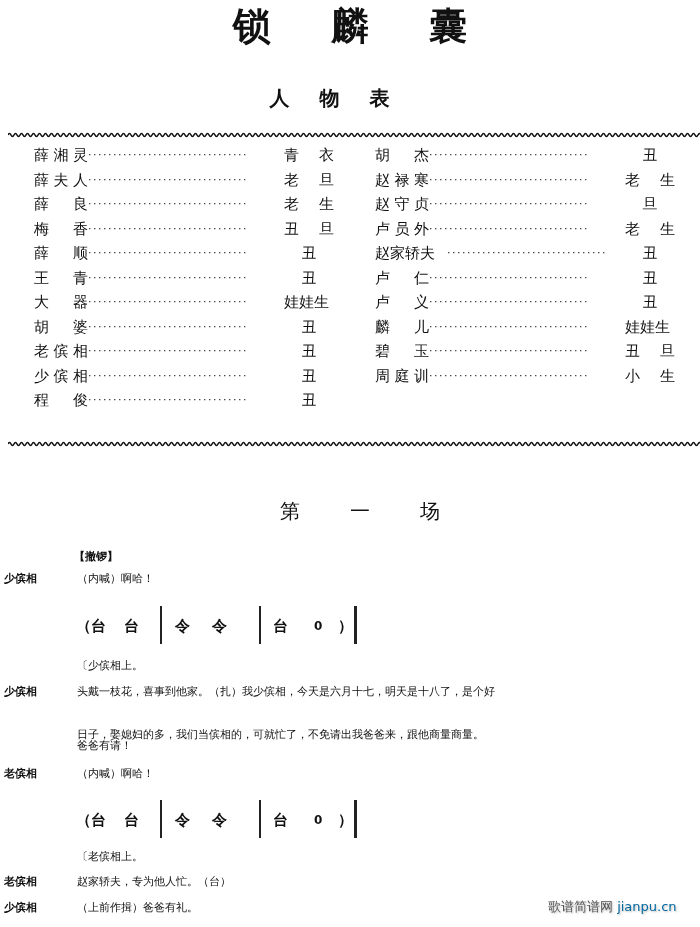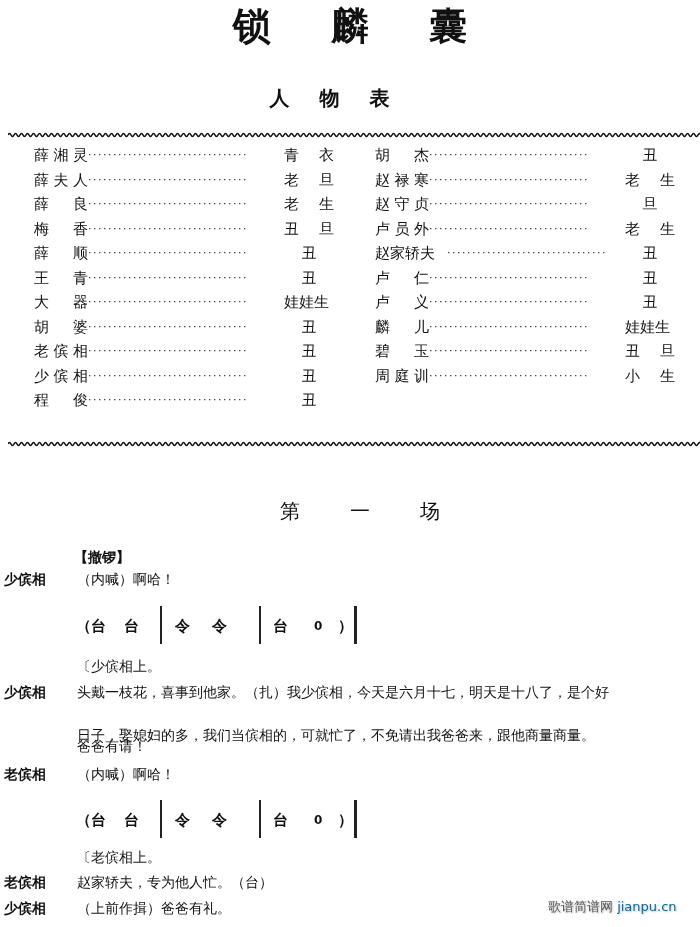--- a/index.html
+++ b/index.html
@@ -80,21 +80,21 @@
       left: 0; width: 700px; top: 497px;
       text-align: center;
       font-size: 20px;
       font-weight: normal;
       letter-spacing: 50px;
       text-indent: 70px;
       line-height: 28px;
     }
 
     .line {
-      font-size: 14px;
+      font-size: 11px;
       line-height: 24px;
       white-space: nowrap;
     }
     .speaker {
       font-weight: bold;
       left: 4px;
       width: 64px;
     }
     .speech { left: 77px; }
     .stage { left: 77px; }

